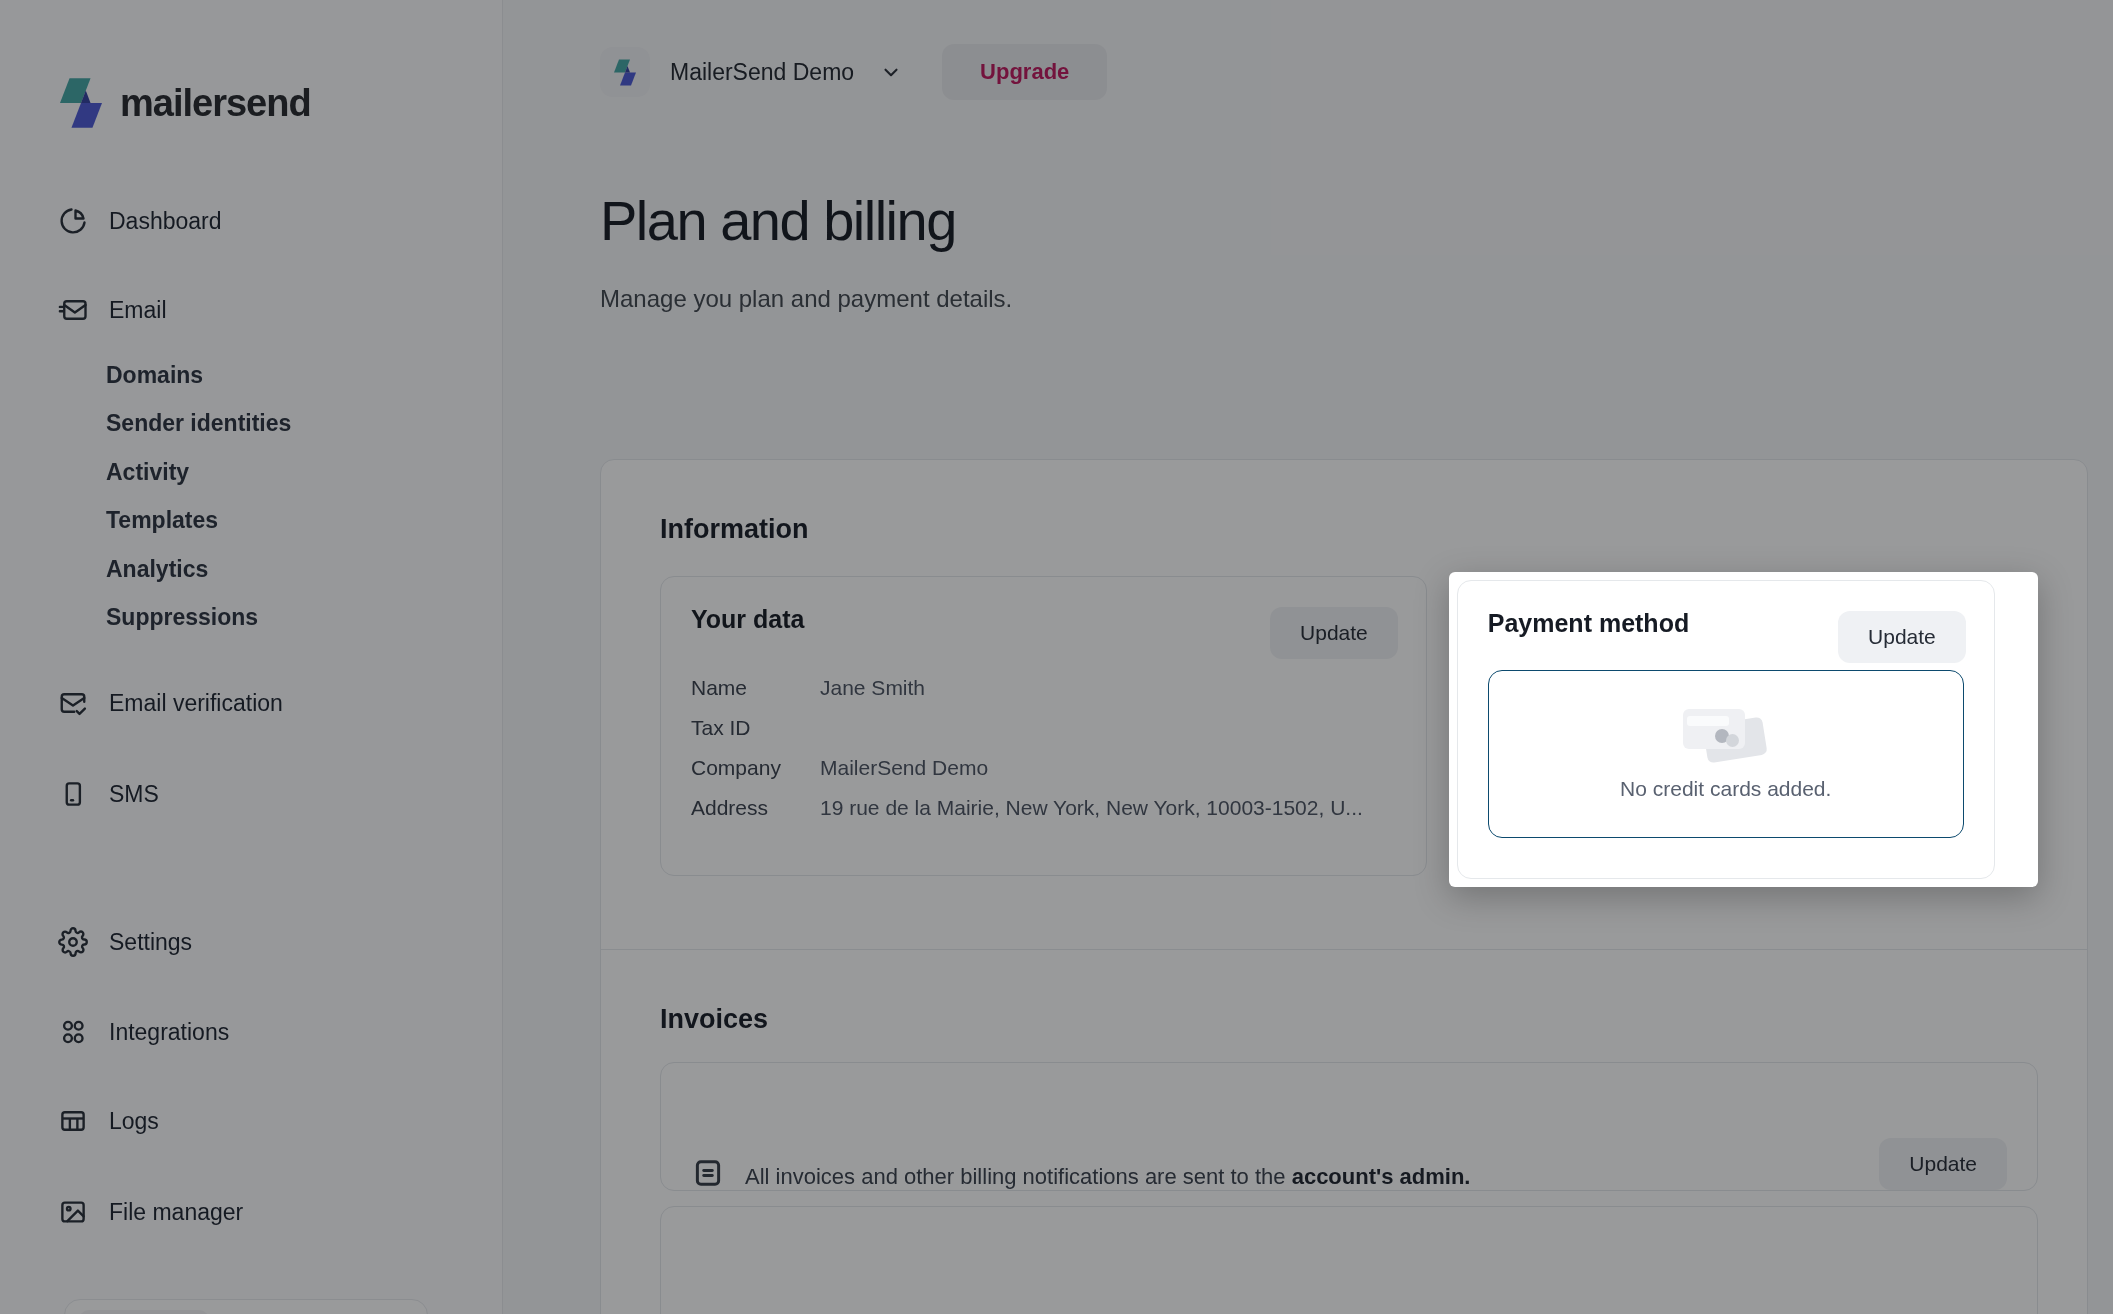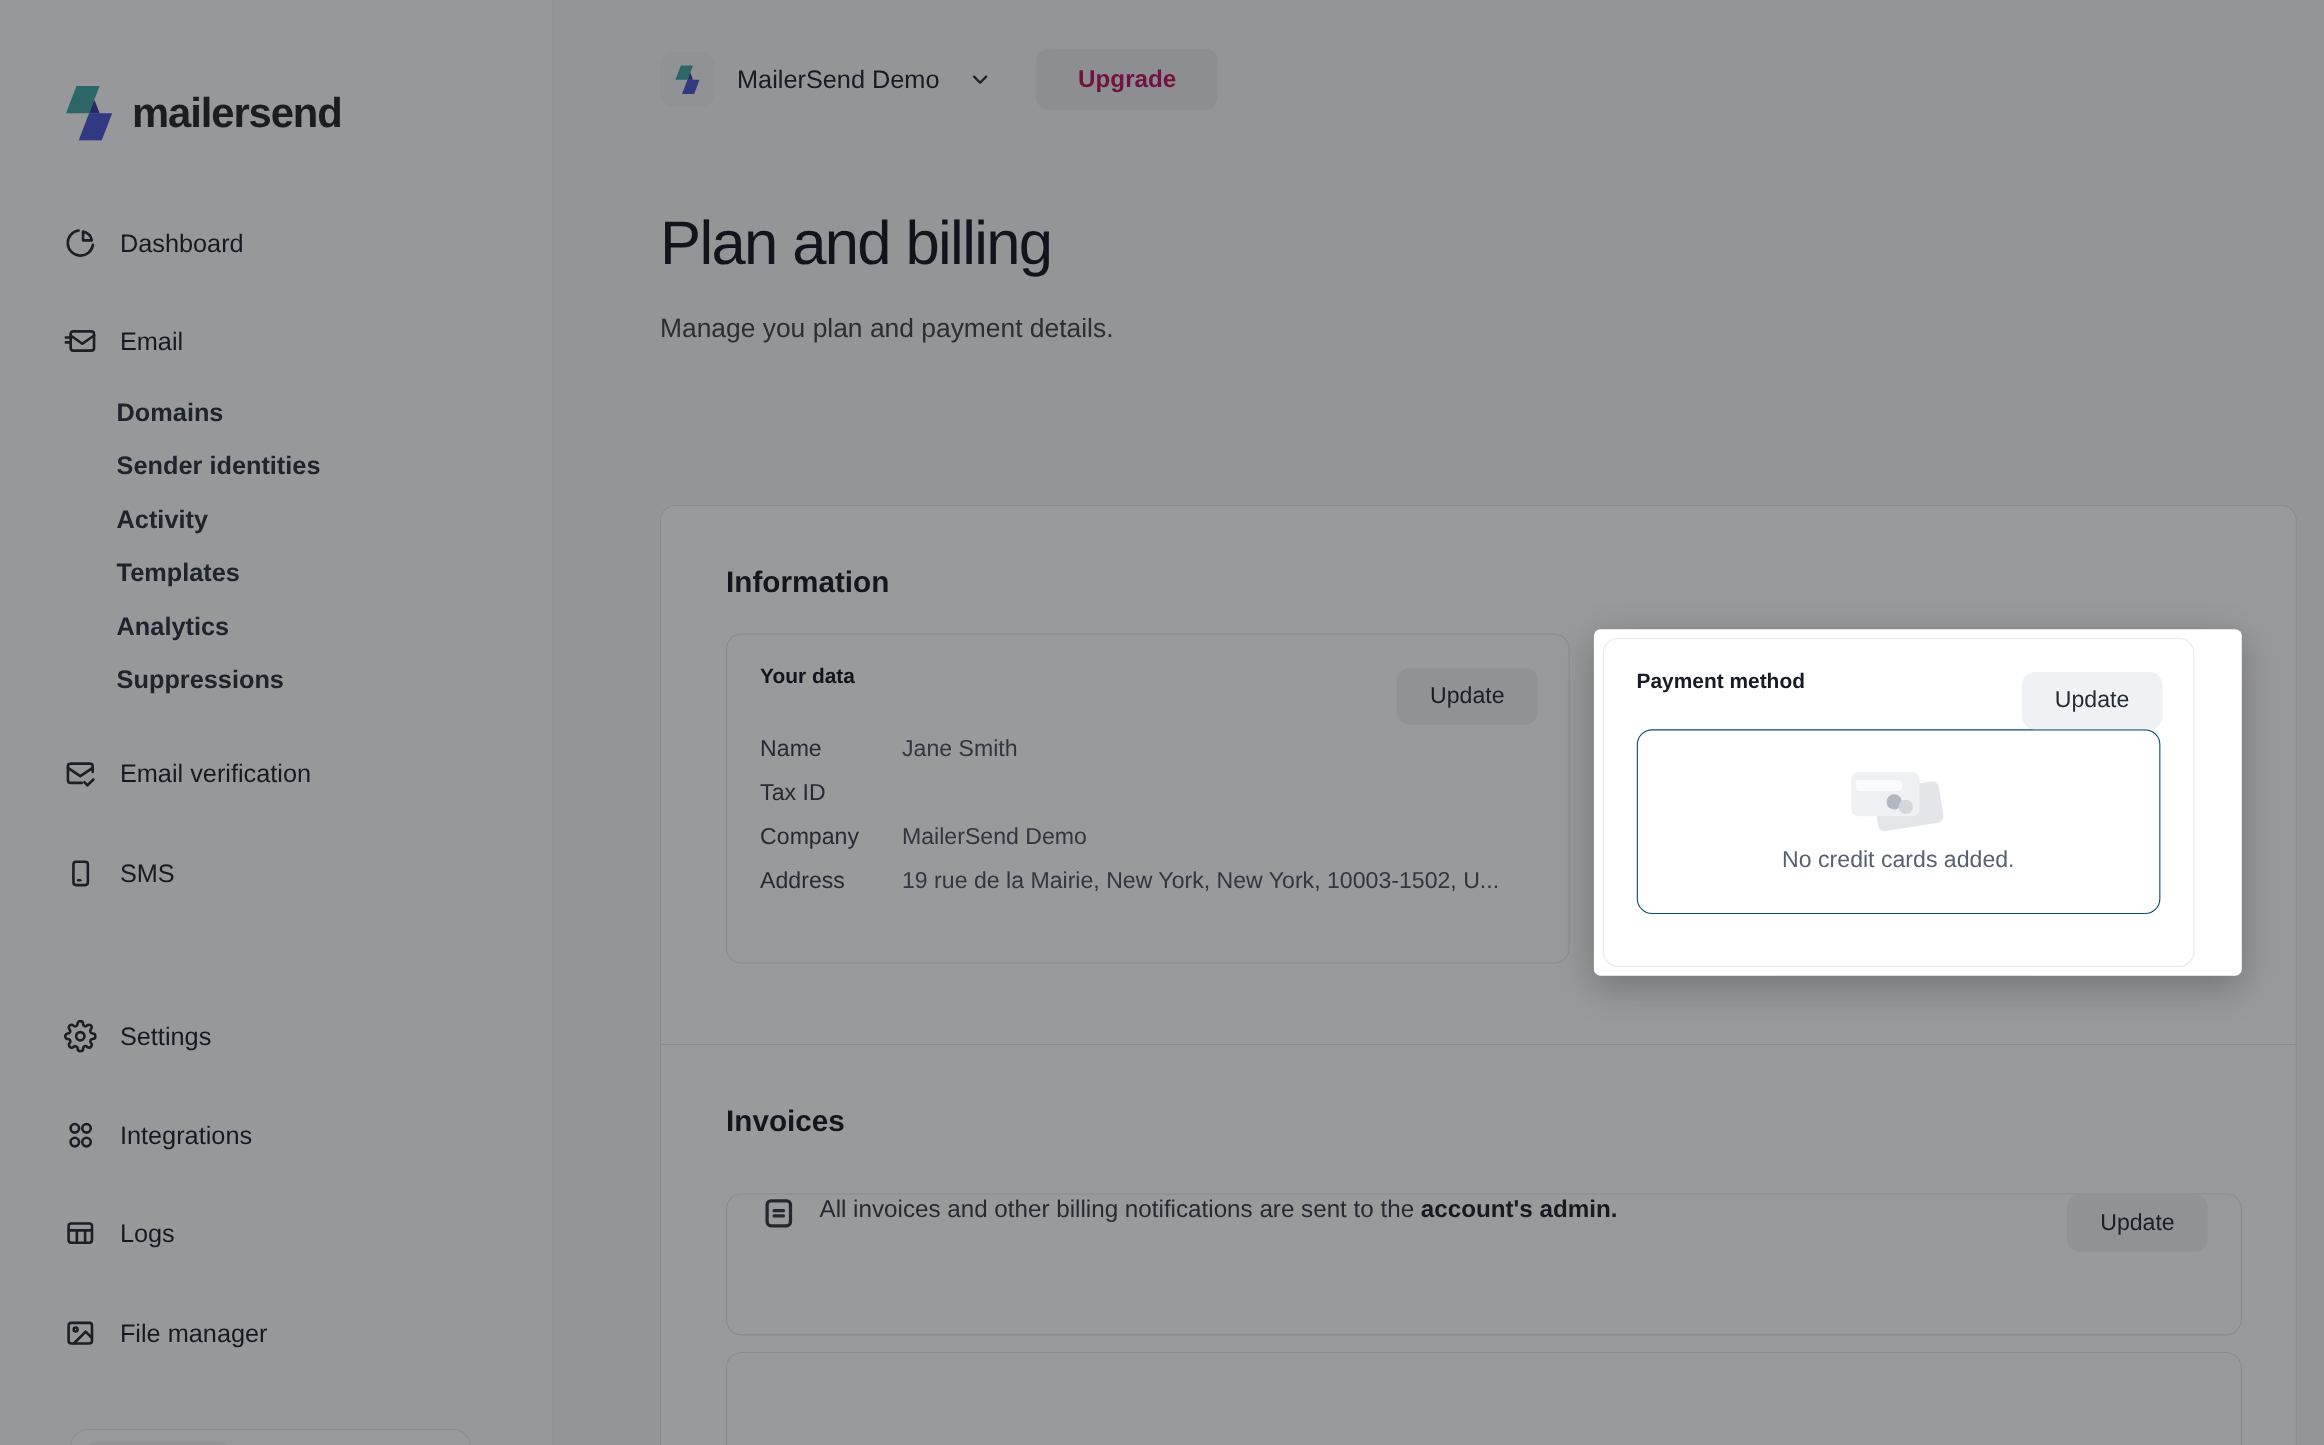--- a/index.html
+++ b/index.html
@@ -72,21 +72,21 @@
   .section-heading { font-size:27px; font-weight:700; color:#181d27; }
   .panel .section-heading:first-child { padding-top:54px; }
 
   .info-row { margin-top:31px; display:flex; align-items:flex-start; }
 
   .card {
     border:1px solid #e4e7eb; border-radius:14px; position:relative;
     background:#ffffff; padding:28px 30px;
   }
   .card-your-data { width:807px; height:300px; }
-  .card-title { font-size:19px; font-weight:700; color:#161b24; }
+  .card-title { font-size:25px; font-weight:700; color:#161b24; }
   .btn-update {
     position:absolute; top:30px; right:28px; height:52px; padding:0 30px;
     border:none; border-radius:12px; background:#eff1f4;
     font-family:inherit; font-size:21px; font-weight:500; color:#262c36; cursor:pointer;
   }
   .fields { margin-top:34px; }
   .field-row { display:flex; height:40px; align-items:center; font-size:21px; }
   .field-label { width:129px; font-weight:500; color:#39404d; }
   .field-value { color:#4c5462; }
 
@@ -111,22 +111,22 @@
   }
   .cc-stripe { position:absolute; left:4px; top:7px; width:42px; height:10px; border-radius:3px; background:#fafbfc; }
   .cc-dot1 { position:absolute; left:32px; top:20px; width:14px; height:14px; border-radius:50%; background:#b3b7bf; }
   .cc-dot2 { position:absolute; left:43px; top:25px; width:13px; height:13px; border-radius:50%; background:#d3d6db; }
   .empty-text { margin-top:12px; font-size:21px; color:#596170; }
 
   .divider { margin:62px -49px 0 -59px; border-top:1px solid #e6e9ed; }
 
   .invoices-heading { margin-top:54px; }
   .invoice-card {
-    margin-top:50px; height:129px; border:1px solid #e4e7eb; border-radius:14px;
-    display:flex; align-items:flex-start; padding:0 30px; background:#fff;
+    margin-top:27px; height:129px; border:1px solid #e4e7eb; border-radius:14px;
+    display:flex; align-items:flex-end; padding:0 30px; background:#fff;
   }
   .invoice-text { margin-left:20px; font-size:22px; color:#3a414d; }
   .invoice-text b { font-weight:700; color:#1e242e; }
   .invoice-card .btn-inline {
     margin-left:auto; height:52px; padding:0 30px; border:none; border-radius:12px;
     background:#eff1f4; font-family:inherit; font-size:21px; font-weight:500; color:#262c36; cursor:pointer;
   }
   .bottom-card { margin-top:15px; height:240px; border:1px solid #e4e7eb; border-radius:14px; background:#fff; }
 
   

